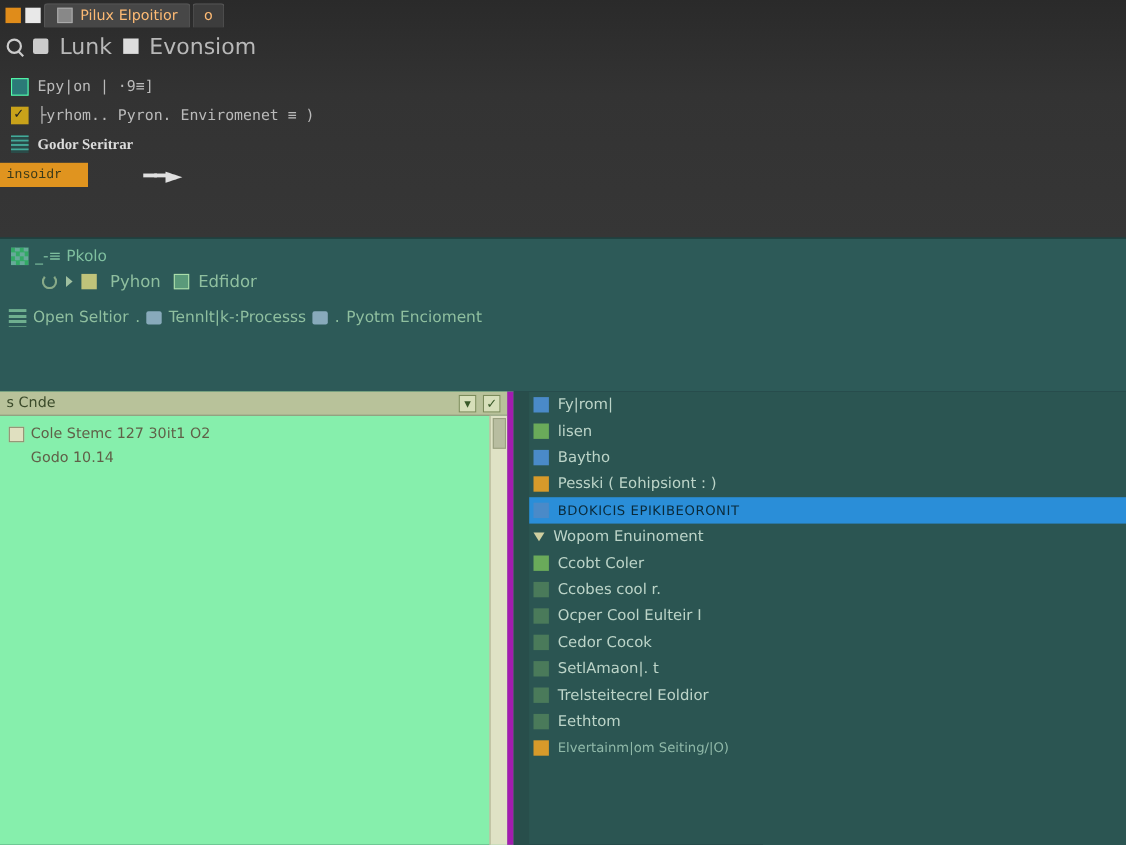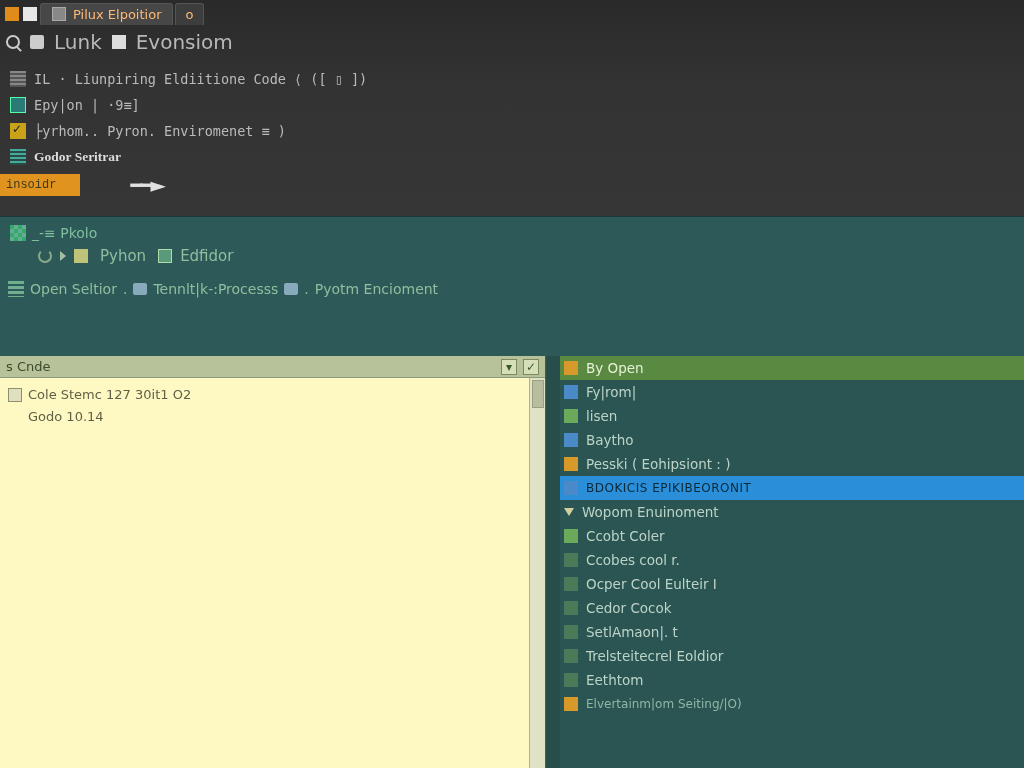--- a/index.html
+++ b/index.html
@@ -49,21 +49,21 @@
   .mini-ic.sq2 { background: #5a9a7a; border: 1px solid #aaddaa; }
   .mid-line3 { display: flex; align-items: center; gap: 6px; padding: 16px 0 0 8px; color: #8fbf9f; font-size: 14px; }
   .sq-grid { width: 16px; height: 16px; background: #6faf8f; }
   .sq-grid.lines { background: repeating-linear-gradient(#6faf8f 0 3px, #2d5a58 3px 5px); }
   .mid-line3 .dot::before { content:"."; color:#8fbf9f; }
   .mini-img { display:inline-flex; align-items:center; gap:2px; color:#a8c; }
   .mini-img::before { content:""; width:14px; height:12px; background:#8ab; border-radius:2px; display:inline-block; }
 
   
   .split { display: flex; height: calc(768px - 216px - 140px); }
-  .left-pane { width: 546px; background: #fef9c3; border-right: 1px solid #a21caf; position: relative; }
+  .left-pane { width: 467px; background: #86efac; border-right: 6px solid #a21caf; position: relative; }
   .left-head { background: #b8c29a; border-bottom: 1px solid #8a9a7a; height: 22px; display: flex; align-items: center; justify-content: space-between; padding: 0 6px; color: #3a4a2a; font-size: 13px; }
   .left-head .chk { display: flex; gap: 6px; }
   .left-head .chk span { width: 16px; height: 16px; background: #d7dfba; border: 1px solid #7a8a5a; display: inline-flex; align-items: center; justify-content: center; color: #3a5a2a; font-size: 12px; }
   .left-body { padding: 6px 8px; font-family: "DejaVu Sans Mono", monospace; font-size: 13px; color: #606048; line-height: 22px; }
   .left-body .row1 { display: flex; align-items: center; gap: 6px; }
   .left-body .boxic { width: 14px; height: 14px; border: 1px solid #909070; background: #e0e0c0; }
   .left-scroll { position: absolute; right: 0; top: 22px; bottom: 0; width: 16px; background: #dfe2c5; border-left: 1px solid #b0b090; }
   .left-scroll .thumb { width: 12px; height: 28px; background: #b8bda0; margin: 2px auto; border: 1px solid #9aa080; }
 
   .right-pane { flex: 1; background: #2b5552; position: relative; }
@@ -102,24 +102,20 @@
   <div class="toolbar2">
     <span class="magnifier"></span>
     <span class="small-icon" style="background:#ccc;border-radius:2px"></span>
     <span class="lbl">Lunk</span>
     <span class="small-icon" style="background:#ddd"></span>
     <span class="lbl">Evonsiom</span>
   </div>
 
   <div class="section-list">
     <div class="section-row">
-      <span class="ic grey-lines"></span>
-      <span class="txt">IL · Liunpiring Eldiitione Code ⟨ ([ ▯ ])</span>
-    </div>
-    <div class="section-row">
       <span class="ic teal"></span>
       <span class="txt">Epy|on | ·9≡]</span>
     </div>
     <div class="section-row">
       <span class="ic yellow-check"></span>
       <span class="txt">├yrhom.. Pyron. Enviromenet ≡ )</span>
     </div>
     <div class="section-row bold">
       <span class="ic teal-lines"></span>
       <span class="txt">Godor Seritrar</span>
@@ -178,24 +174,20 @@
       </div>
     </div>
     <div class="left-scroll">
       <div class="thumb"></div>
     </div>
   </div>
 
   <div class="right-pane">
     <div class="right-scroll"></div>
     <div class="r-list" id="rlist">
-        <div class="r-item sel1">
-          <span class="r-ic or"></span>
-          <span>By Open</span>
-        </div>
         <div class="r-item">
           <span class="r-ic bl"></span>
           <span>Fy|rom|</span>
         </div>
         <div class="r-item">
           <span class="r-ic gr"></span>
           <span>lisen</span>
         </div>
         <div class="r-item">
           <span class="r-ic bl"></span>

